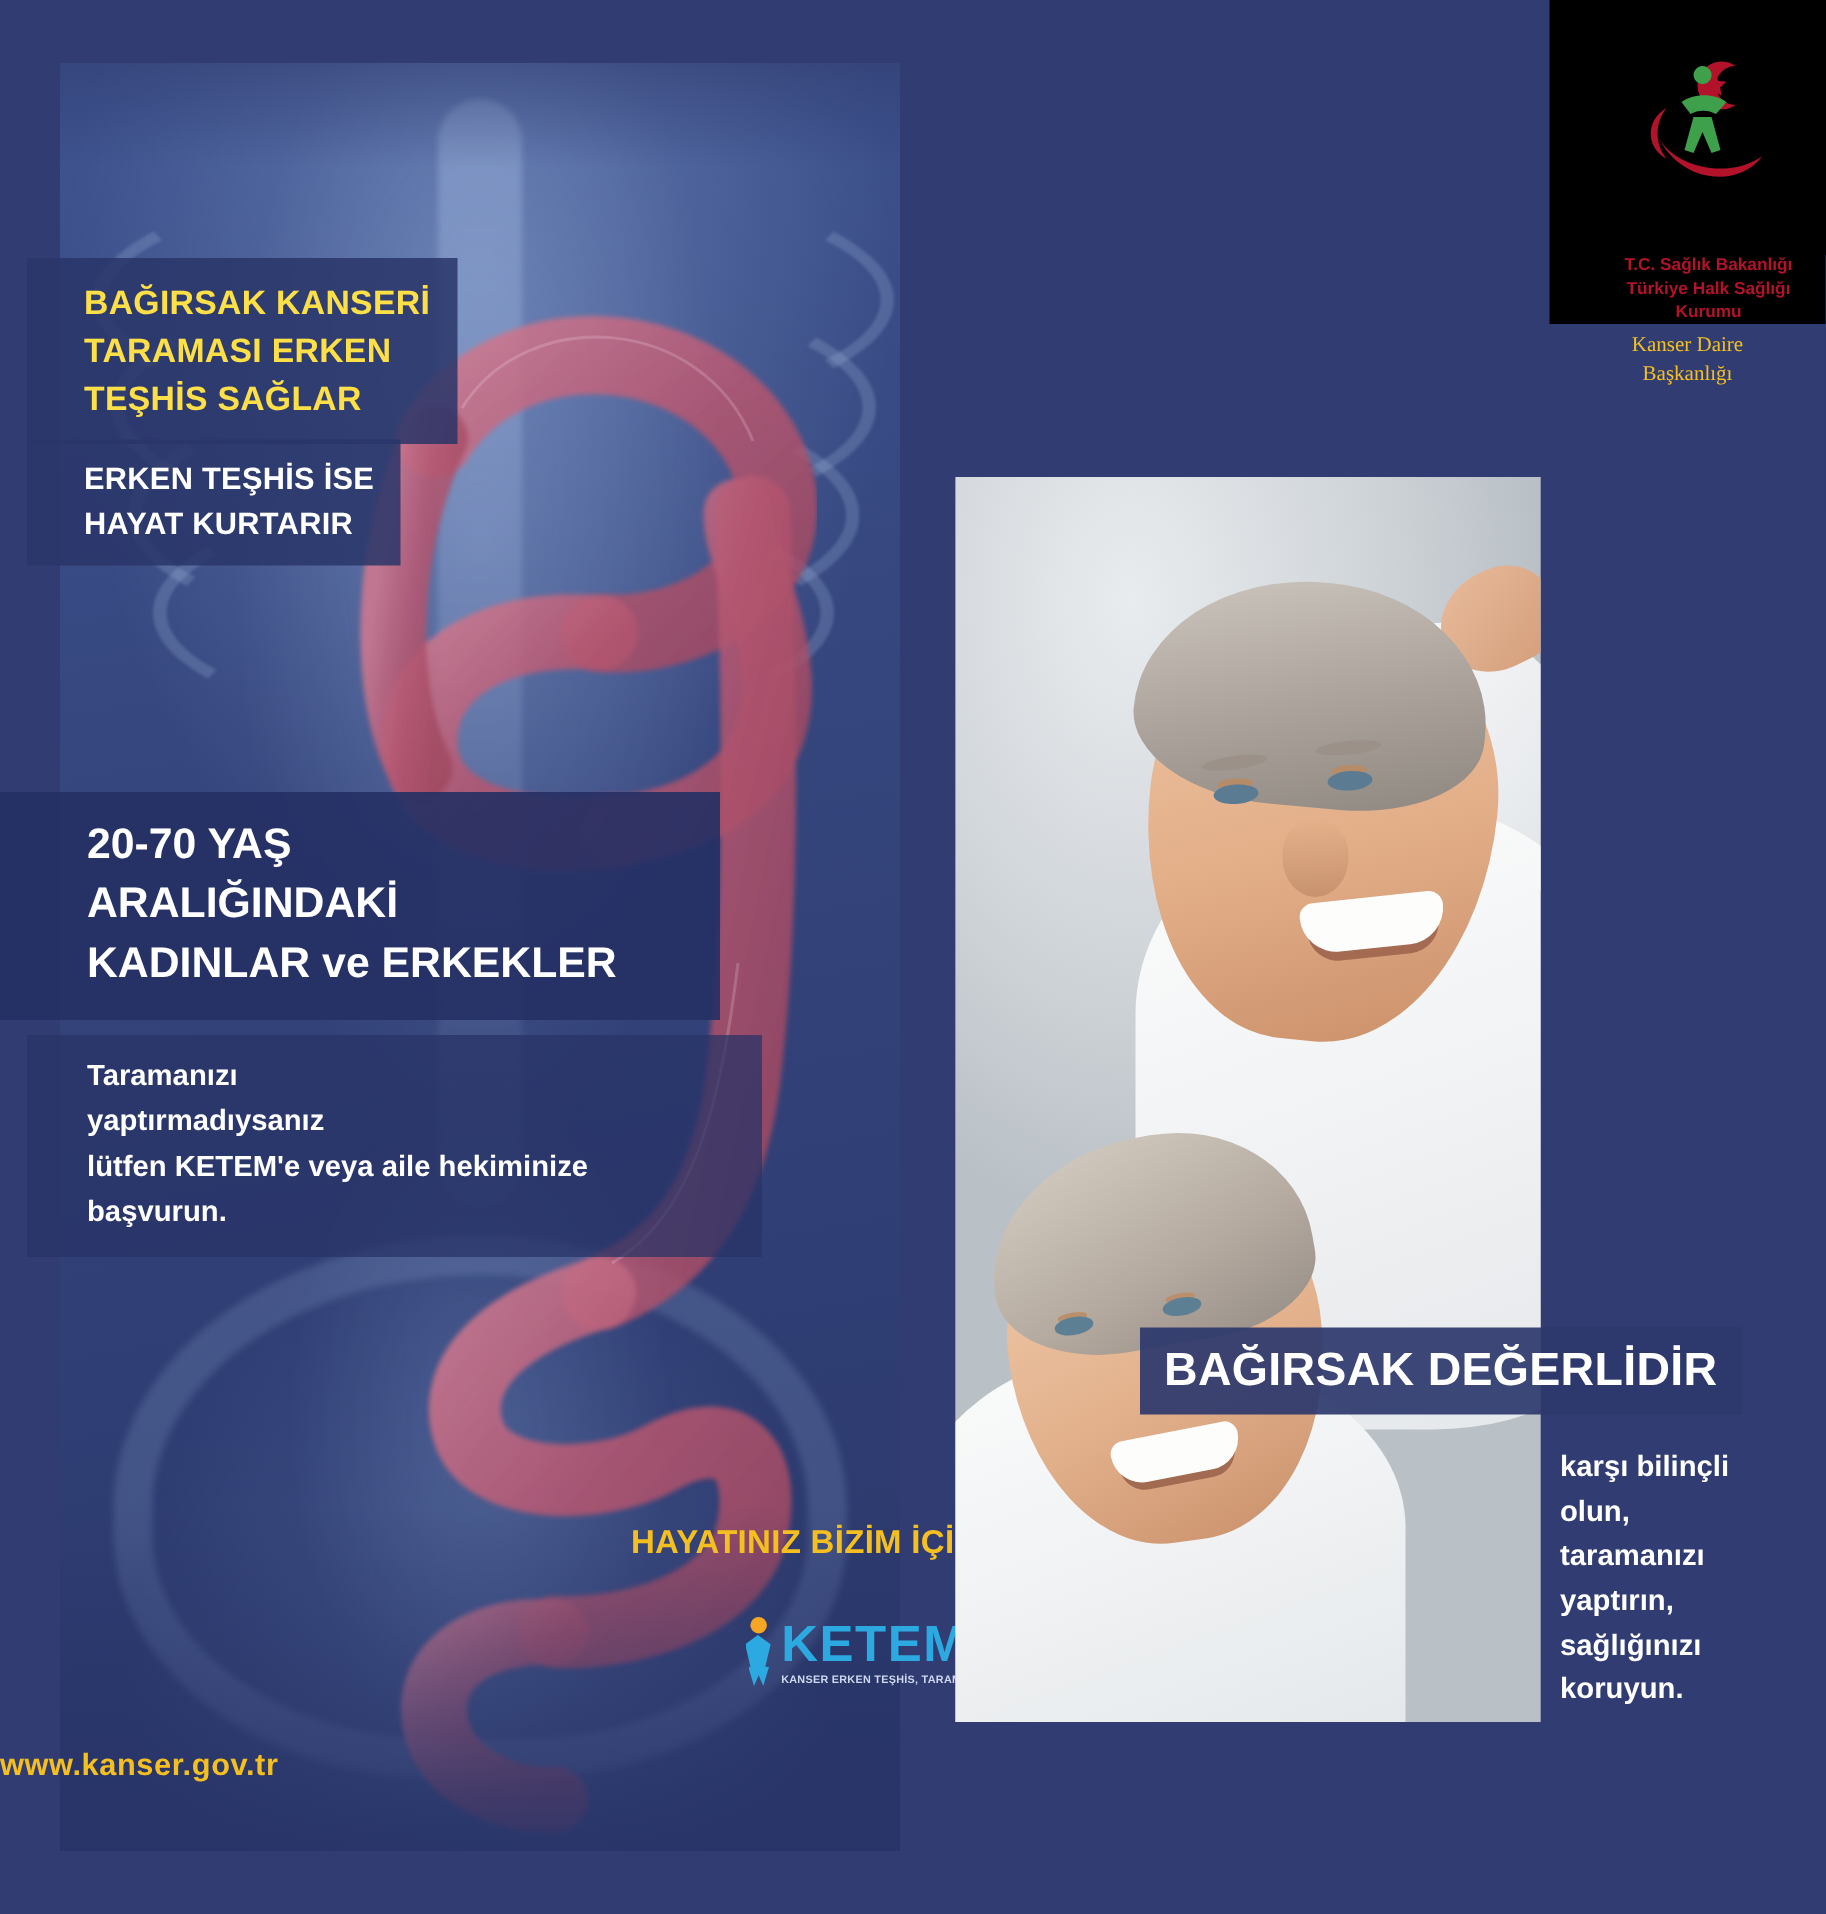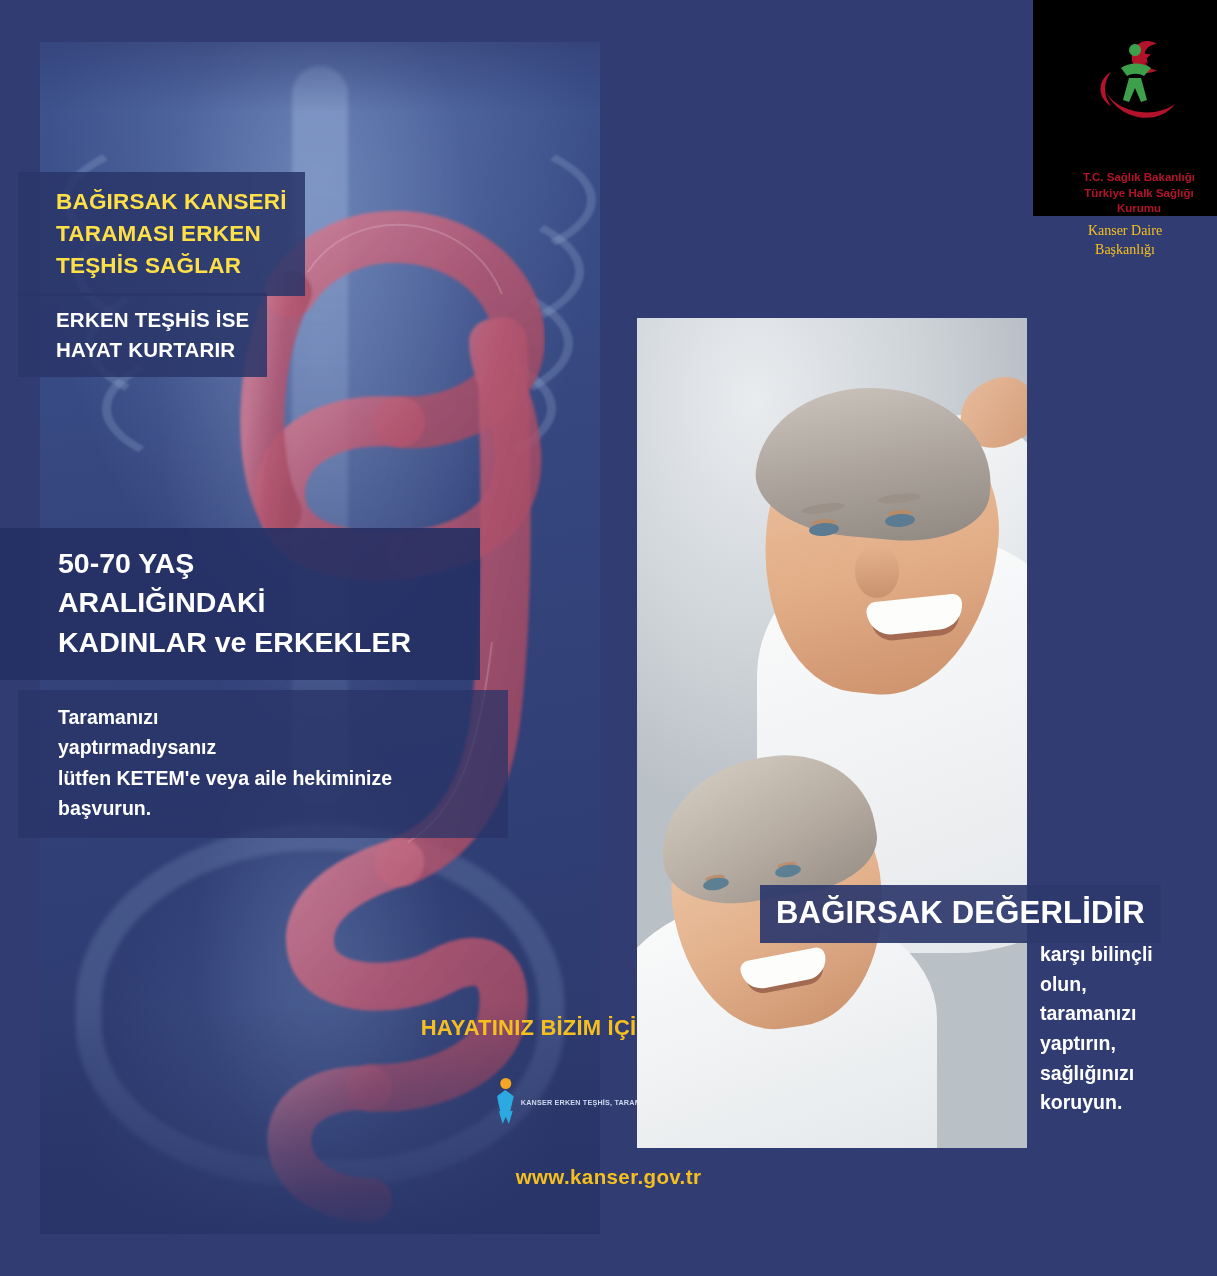--- a/index.html
+++ b/index.html
@@ -162,21 +162,21 @@
     color: #f5c01f;
     font-weight: bold;
     font-size: 22px;
     letter-spacing: 0.2px;
   }
   .website {
     position: absolute;
     left: 0;
     right: 0;
     top: 1165px;
-    text-align: center;
+    text-align: left;
     color: #f5c01f;
     font-weight: bold;
     font-size: 20.5px;
     letter-spacing: 0.4px;
   }
 
   
   .ketem {
     position: absolute;
     left: 50%;
@@ -411,21 +411,21 @@
     padding: 10px 16px 12px 16px;
     background: rgba(44,56,108,0.92);
     color: #ffffff;
     font-weight: bold;
     font-size: 31px;
     letter-spacing: 0.2px;
   }
   .photo-subcaption {
     position: absolute;
     left: 1040px;
-    top: 940px;
+    top: 964px;
     width: 170px;
     color: #ffffff;
     font-weight: bold;
     font-size: 19.5px;
     line-height: 1.52;
     white-space: pre-line;
   }
 </style>
 </head>
 <body>
@@ -475,38 +475,39 @@
   <div class="left-fade-bottom"></div>
 </div>
 
 <div class="headline-1">BAĞIRSAK KANSERİ
 TARAMASI ERKEN
 TEŞHİS SAĞLAR</div>
 
 <div class="headline-2">ERKEN TEŞHİS İSE
 HAYAT KURTARIR</div>
 
-<div class="headline-3">50-70 YAŞ
+<div class="headline-3">20-70 YAŞ
 ARALIĞINDAKİ
 KADINLAR ve ERKEKLER</div>
 
 <div class="para">Taramanızı
 yaptırmadıysanız
 lütfen KETEM'e veya aile hekiminize
 başvurun.</div>
 
 <div class="slogan">HAYATINIZ BİZİM İÇİN DEĞERLİDİR</div>
 
 <div class="ketem">
   <div class="ketem-figure">
     <div class="head"></div>
     <div class="body"></div>
     <div class="legs"></div>
   </div>
   <div class="ketem-text">
+    <span class="ketem-name">KETEM</span>
     <span class="ketem-sub">KANSER ERKEN TEŞHİS, TARAMA VE EĞİTİM MERKEZİ</span>
   </div>
 </div>
 
 <div class="website">www.kanser.gov.tr</div>
 
 <div class="ministry-logo">
   <div class="ministry-mark">
     <svg viewBox="0 0 96 86" width="96" height="86">
 

